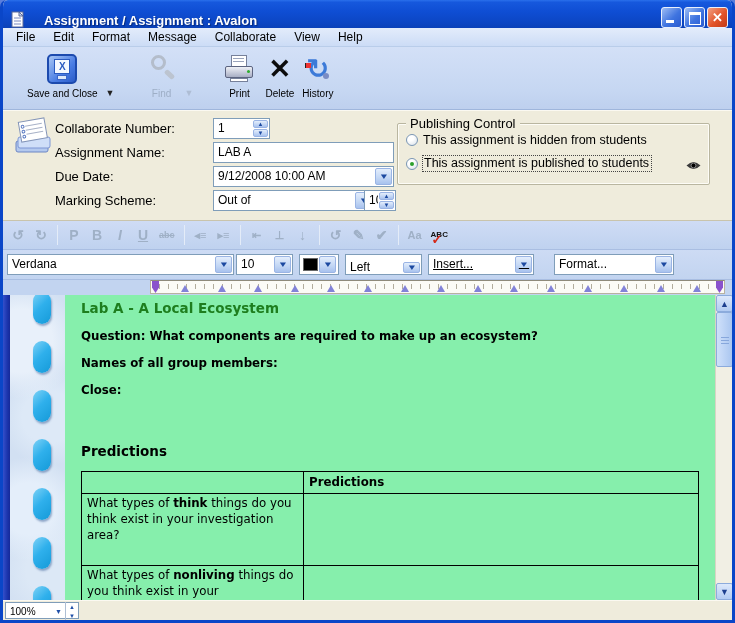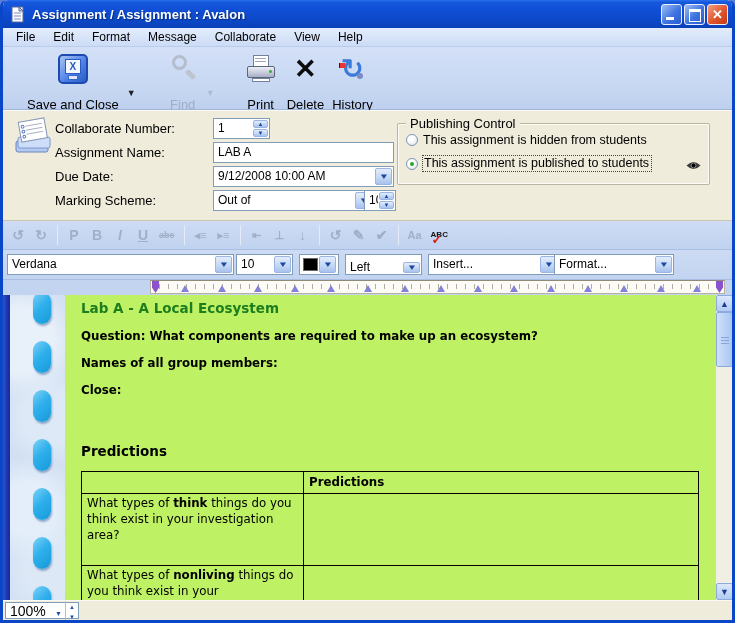--- a/index.html
+++ b/index.html
@@ -2,23 +2,23 @@
 <html><head>
 <meta charset="utf-8">
 <style>
   html,body{margin:0;padding:0;background:#5a7edc;}
   *{box-sizing:border-box;}
   body{width:735px;height:623px;overflow:hidden;font-family:"Liberation Sans",sans-serif;}
   .window{width:735px;height:623px;border:3px solid #0a46c8;border-top:none;border-radius:7px 7px 0 0;
           background:#efecdc;display:flex;flex-direction:column;overflow:hidden;}
 
   
-  .titlebar{height:28px;flex:0 0 28px;display:flex;align-items:center;padding:0 4px 0 6px;
+  .titlebar{height:28px;flex:0 0 28px;display:flex;align-items:flex-end;padding:0 4px 0 6px;
     background:linear-gradient(180deg,#2a70ec 0%,#1658dd 8%,#0f4ed4 40%,#0c46c4 80%,#0a41b8 100%);
-    border-radius:5px 5px 0 0;}
+    border-radius:5px 5px 0 0;gap:12px;}
   .win-icon{width:17px;height:17px;margin-right:6px;flex:0 0 auto;}
   .title-text{color:#fff;font-weight:bold;font-size:13px;text-shadow:1px 1px 1px #052a7a;flex:1;
     white-space:nowrap;overflow:hidden;}
   .winbtns{display:flex;gap:2px;}
   .wbtn{width:21px;height:21px;border-radius:3px;border:1px solid #e9f0fc;position:relative;cursor:default;}
   .wbtn.minmax{background:linear-gradient(135deg,#9ebdf4 0%,#3f74e0 55%,#2a5bd0 100%);}
   .wbtn.close{background:linear-gradient(135deg,#f2a083 0%,#e2542a 55%,#c23a16 100%);}
   .wbtn.min::before{content:"";position:absolute;left:4px;bottom:4px;width:8px;height:3px;background:#fff;}
   .wbtn.max::before{content:"";position:absolute;left:4px;top:4px;width:10px;height:9px;
     border:1px solid #fff;border-top:3px solid #fff;}
@@ -28,21 +28,21 @@
   
   .menubar{height:19px;flex:0 0 19px;background:linear-gradient(180deg,#e3ecfb,#ccdcf6);
     display:flex;align-items:center;padding-left:4px;font-size:12px;color:#000;border-bottom:1px solid #b9cdea;}
   .menu-item{padding:1px 9px 2px 9px;cursor:default;}
 
   
   .toolbar{height:63px;flex:0 0 63px;background:linear-gradient(180deg,#d3e0f7 0%,#c6d7f2 70%,#bed0ee 100%);
     display:flex;align-items:flex-start;padding:4px 0 0 10px;border-bottom:1px solid #9fb6dc;}
   .tb-btn{display:flex;flex-direction:column;align-items:center;cursor:default;}
   .tb-icon{height:36px;display:flex;align-items:center;justify-content:center;}
-  .tb-label{font-size:13px;color:#000;margin-top:10px;white-space:nowrap;}
+  .tb-label{font-size:10px;color:#000;margin-top:1px;white-space:nowrap;}
   .tb-btn.disabled .tb-label{color:#9daec6;}
   .tb-arrow{align-self:center;margin:26px 14px 0 8px;font-size:9px;color:#222;}
   .tb-arrow.disabled{color:#aebdd4;}
   
   .icon-save{width:30px;height:30px;border-radius:5px;position:relative;
     background:linear-gradient(135deg,#a8c6f4 0%,#4a7de4 60%,#2b5cc8 100%);border:2px solid #1c4aae;}
   .icon-save .sheet{position:absolute;left:5px;top:3px;width:16px;height:15px;background:#f4f8ff;
     border:1px solid #2a5ac0;color:#2a5ac0;font-weight:bold;font-size:10px;text-align:center;line-height:14px;}
   .icon-save .strip{position:absolute;left:8px;bottom:2px;width:10px;height:5px;background:#dde8fa;border:1px solid #3a66c8;}
   
@@ -116,21 +116,21 @@
     border:1px solid #b8b2a0;border-top-color:#8f8a7a;}
   .ruler-strip::before{content:"";position:absolute;left:0;right:0;top:3px;height:5px;
     background:repeating-linear-gradient(90deg,transparent 0 8px,#b2ac9c 8px 9px);}
   .tab-tri{position:absolute;bottom:1px;width:0;height:0;border-left:4px solid transparent;
     border-right:4px solid transparent;border-bottom:7px solid #8282d8;}
   .ruler-mark{position:absolute;top:0;width:7px;height:12px;background:#8a52cc;
     clip-path:polygon(0 0,100% 0,100% 55%,50% 100%,0 55%);}
   .ruler-mark.left{left:1px;} .ruler-mark.right{right:1px;}
 
   
-  .editor{flex:1;position:relative;background:#bef264;overflow:hidden;}
+  .editor{flex:1;position:relative;background:#86efac;overflow:hidden;}
   .deco-strip{position:absolute;left:0;top:0;bottom:0;width:7px;
     background:linear-gradient(90deg,#3450cc 0%,#1c35ae 60%,#16299a 100%);}
   .spiral-margin{position:absolute;left:7px;top:0;bottom:0;width:55px;background:#d2e0f2;overflow:hidden;}
   .spiral-margin::before{content:"";position:absolute;inset:0;
     background:radial-gradient(circle at 20% 15%,#e8f0fa 0 12%,transparent 22%),
                radial-gradient(circle at 70% 40%,#dde9f7 0 14%,transparent 26%),
                radial-gradient(circle at 35% 70%,#e4eefa 0 12%,transparent 24%),
                radial-gradient(circle at 80% 90%,#dce8f6 0 10%,transparent 20%);}
   .capsule{position:absolute;left:23px;width:18px;height:32px;border-radius:9px;
     background:linear-gradient(135deg,#7fd2f6 0%,#2fb0ec 45%,#159ad8 100%);
@@ -154,21 +154,21 @@
     display:flex;align-items:center;justify-content:center;}
   .sb-btn.up{top:0;} .sb-btn.dn{bottom:0;}
   .sb-thumb{position:absolute;left:0;top:17px;width:17px;height:55px;border:1px solid #8cabdc;border-radius:2px;
     background:linear-gradient(90deg,#cfe0fa,#aac6f0);}
   .sb-thumb::after{content:"";position:absolute;left:4px;top:24px;width:8px;height:7px;
     background:repeating-linear-gradient(180deg,#87a7dc 0 1px,transparent 1px 3px);}
 
   
   .statusbar{height:20px;flex:0 0 20px;background:#efecdc;border-top:1px solid #fbf9f1;position:relative;}
   .zoom-ctl{position:absolute;left:2px;top:1px;width:74px;height:17px;background:#fff;border:1px solid #7f9db9;
-    display:flex;align-items:center;font-size:14px;}
+    display:flex;align-items:center;font-size:10px;}
   .zoom-ctl .zval{flex:1;padding:1px 0 0 4px;}
   .zoom-ctl .zdd{width:13px;color:#2050a8;text-align:center;}
   .zoom-ctl .zdd::before{content:"▼";font-size:7px;}
   .zoom-ctl .zspin{width:13px;display:flex;flex-direction:column;border-left:1px solid #aebfd4;color:#2050a8;}
   .zoom-ctl .zspin span{flex:1;text-align:center;line-height:7px;}
   .zoom-ctl .zspin span::before{font-size:6px;}
   .zoom-ctl .zspin .u::before{content:"▲";} .zoom-ctl .zspin .d::before{content:"▼";}
 </style>
 </head>
 <body>
@@ -353,21 +353,21 @@
         <span class="cb-btn"></span>
     </div>
     <div class="fv-box" style="left:296px;width:40px;">
       <span class="swatch"></span>
         <span class="cb-btn"></span>
     </div>
     <div class="fv-box" style="left:342px;width:77px;align-items:flex-end;">
       <span class="val">Left</span>
         <span class="cb-btn"></span>
     </div>
-    <div class="fv-box" style="left:425px;width:131px;">
+    <div class="fv-box" style="left:425px;width:106px;text-decoration:underline;">
       <span class="val">Insert...</span>
         <span class="cb-btn"></span>
     </div>
     <div class="fv-box" style="left:551px;width:120px;justify-content:flex-end;">
       <span class="val">Format...</span>
         <span class="cb-btn"></span>
     </div>
   </div>
 
   <div class="ruler">

